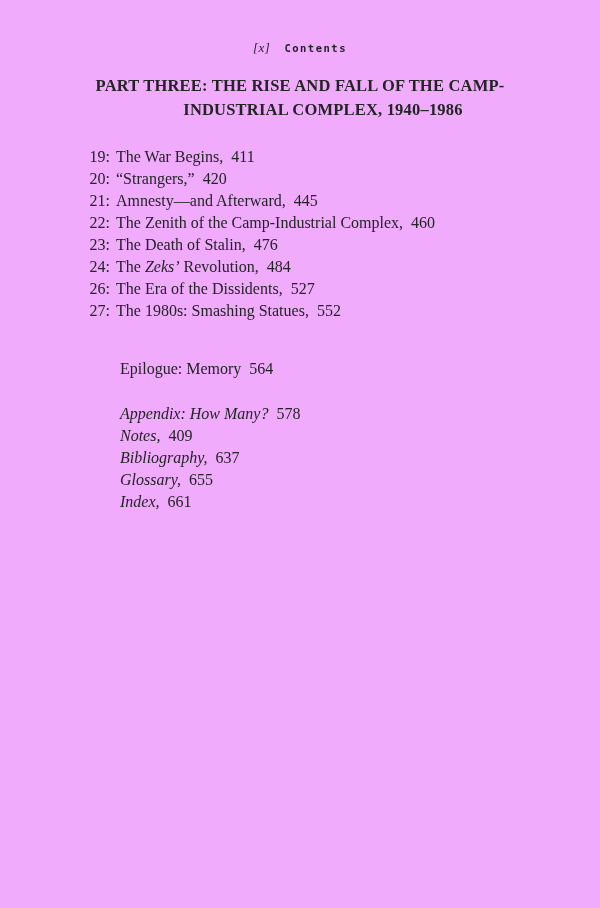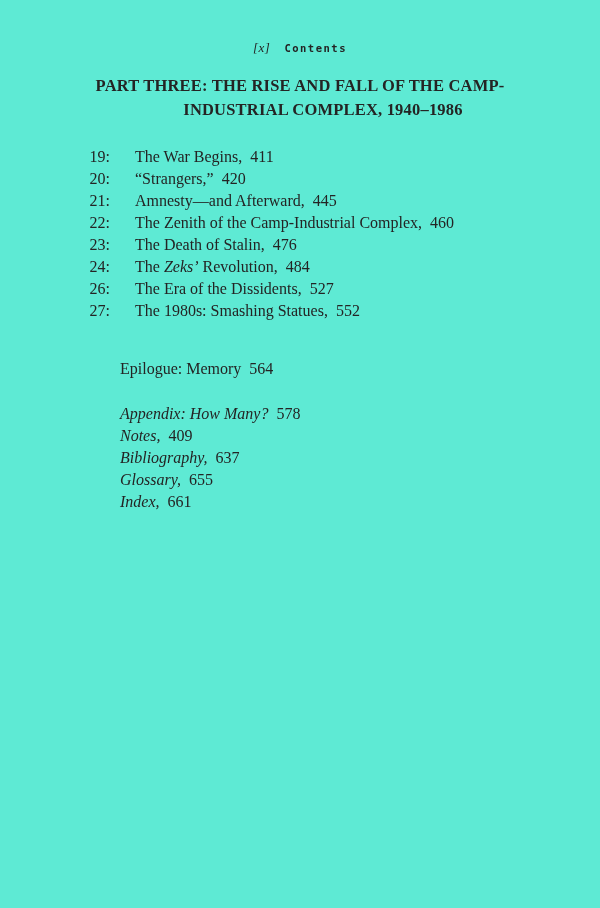--- a/index.html
+++ b/index.html
@@ -61,21 +61,21 @@
   .chapter-row {
     height: 22px;
     line-height: 22px;
     white-space: nowrap;
   }
   .ch-num {
     display: inline-block;
     width: 22px;
     text-align: right;
   }
-  .ch-title { margin-left: 25px; }
+  .ch-title { margin-left: 6px; }
   .ch-title .it { font-style: italic; }
   .ch-page { margin-left: 8px; }
 
   
   .epilogue-line {
     position: absolute;
     top: 358px;
     left: 120px;
     font-size: 16px;
     line-height: 22px;
@@ -94,21 +94,21 @@
     height: 22px;
     line-height: 22px;
     white-space: nowrap;
   }
   .bm-title { font-style: italic; }
   .bm-page { margin-left: 8px; font-style: normal; }
 </style>
 </head>
 <body>
 
-<div class="page" style="background: #5eead4; color: rgb(36, 36, 36);">
+<div class="page" style="background: #f0abfc; color: rgb(36, 36, 36);">
 
   <div class="running-head">
     <span class="folio">[x]</span><span class="head-title">Contents</span>
   </div>
 
   <div class="part-heading">
     <div class="ph-line1">PART THREE: THE RISE AND FALL OF THE CAMP-</div>
     <div class="ph-line2">INDUSTRIAL COMPLEX, 1940–1986</div>
   </div>
 

